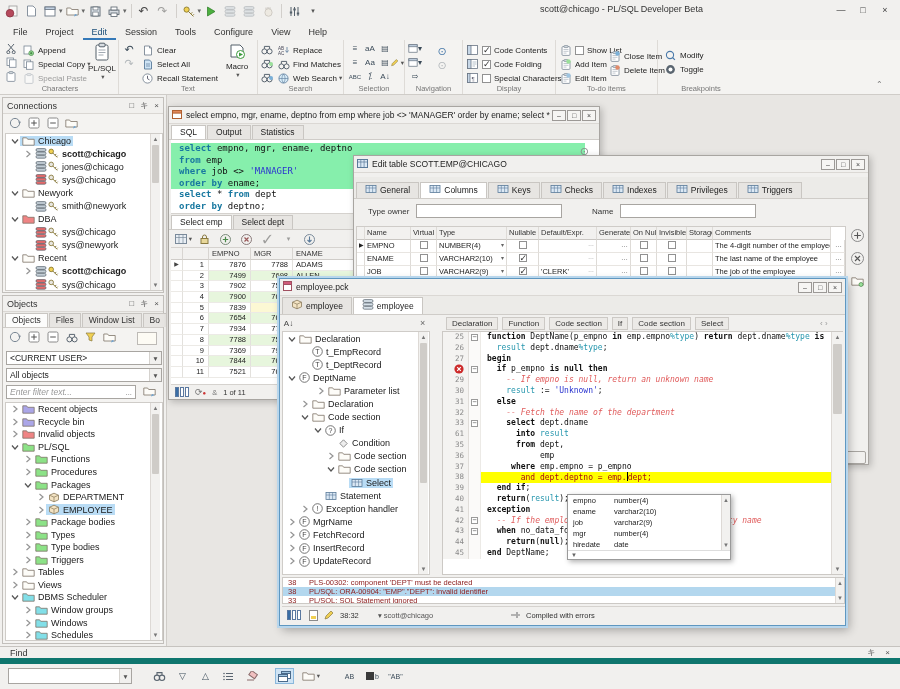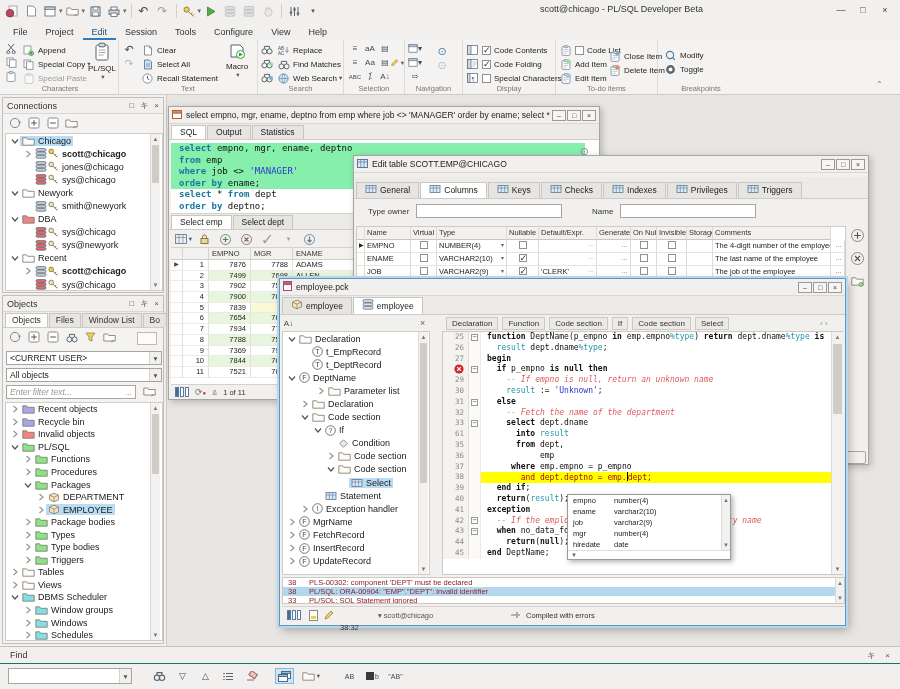--- a/index.html
+++ b/index.html
@@ -523,21 +523,21 @@
     <div class="rcol" style="left:3px;top:3px;">
         <div class="ritem">
       <span class="ricn">
             <svg width="10" height="11" viewBox="0 0 10 11">
               <rect x="1" y="1.6" width="8" height="8.8" rx="1" fill="#fff" stroke="#7a8794" stroke-width=".8"></rect>
               <rect x="3" y=".6" width="4" height="2" rx=".6" fill="#d8dde2" stroke="#7a8794" stroke-width=".7"></rect>
               <path d="M2.5 4.5h5M2.5 6.3h5M2.5 8.1h3" stroke="#9aa4ae" stroke-width=".6"></path>
             </svg>
           </span>
       <span class="cb"></span>
-      <span>Code List</span>
+      <span>Show List</span>
 
     </div>
         <div class="ritem">
       <span class="ricn">
             <svg width="10" height="11" viewBox="0 0 10 11">
               <rect x="1" y="1.6" width="8" height="8.8" rx="1" fill="#fff" stroke="#7a8794" stroke-width=".8"></rect>
               <rect x="3" y=".6" width="4" height="2" rx=".6" fill="#d8dde2" stroke="#7a8794" stroke-width=".7"></rect>
               <path d="M2.5 4.5h5M2.5 6.3h5M2.5 8.1h3" stroke="#9aa4ae" stroke-width=".6"></path>
             </svg>
             <svg width="5" height="5" viewBox="0 0 5 5" style="margin-left:-5px;">
@@ -2106,33 +2106,33 @@
             <span class="bar"></span>
             <span class="bar"></span>
           </span></span>
       <span class="abs" style="left:27px;top:3px;"><svg width="9" height="11">
             <rect x="0.5" y="0.5" width="8" height="10" fill="#fff" stroke="#8a8a8a"></rect>
             <rect x="2" y="6" width="5" height="3" fill="#f0d053"></rect>
           </svg></span>
       <span class="abs" style="left:41px;top:3px;"><svg width="11" height="11">
             <path d="M2 9l1-3 5-5 2 2-5 5z" fill="#f0d053" stroke="#8a7a40" stroke-width="0.7"></path>
           </svg></span>
-      <span class="abs" style="left:58px;top:4px;margin-top:12px;">38:32</span>
+      <span class="abs" style="left:58px;top:4px;">38:32</span>
       <span class="abs" style="left:96px;top:4px;color:#555;">▾ <span>scott@chicago</span></span>
       <span class="abs" style="left:228px;top:3px;"><svg width="11" height="10">
             <path d="M1 5h6M7 2v6M7 5l3 0" stroke="#777" fill="none"></path>
             <rect x="6" y="2" width="2" height="6" fill="#aaa"></rect>
           </svg></span>
       <span class="abs" style="left:244px;top:4px;">Compiled with errors</span>
     </div>
   </div>
 </div>
 
 <div id="findbar" class="abs">
-  <div style="display:flex;align-items:center;height:17px;padding:0 10px;border-bottom:1px solid #0f766e;">
+  <div style="display:flex;align-items:center;height:17px;padding:0 10px;border-bottom:6px solid #0f766e;">
     <span style="font-size:9px;color:#333;">Find</span>
     <span class="phbtns" style="gap:10px;">
       <span>キ</span>
       <span>×</span>
     </span>
   </div>
   <div style="display:flex;align-items:center;height:24px;padding-left:8px;gap:4px;">
     <span class="combo" style="position:static;width:124px;height:16px;">
       <span></span>
         <span class="cdd">▼</span>

